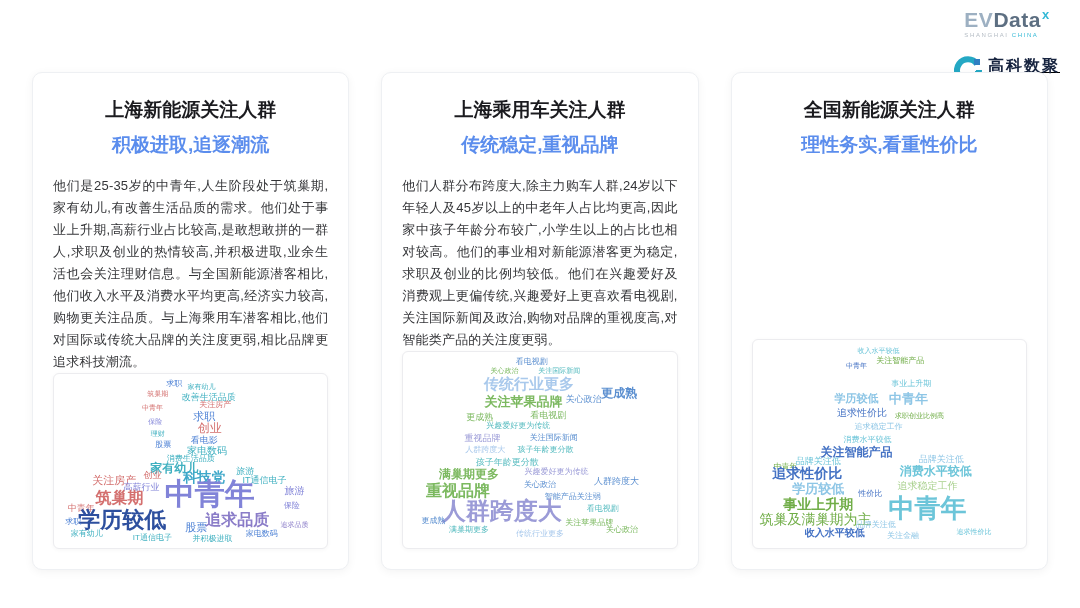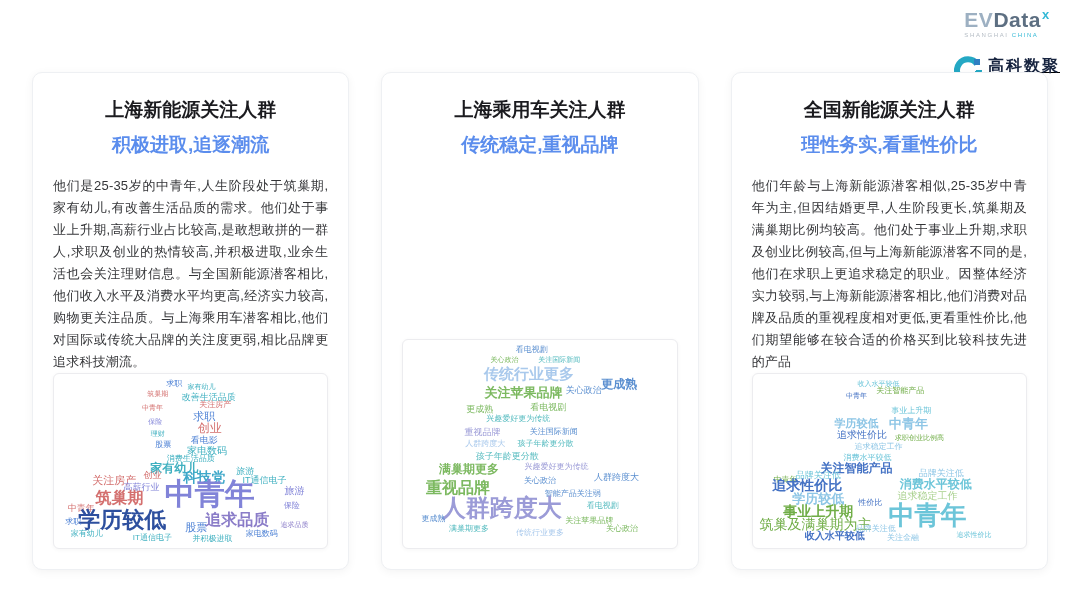--- a/index.html
+++ b/index.html
@@ -101,20 +101,21 @@
         <span class="cw" style="left: 36%; top: 94%; font-size: 8px; color: rgb(63, 176, 192);">IT通信电子</span>
         <span class="cw" style="left: 58%; top: 95%; font-size: 8px; color: rgb(63, 176, 192);">并积极进取</span>
         <span class="cw" style="left: 76%; top: 92%; font-size: 8px; color: rgb(74, 127, 212);">家电数码</span>
         <span class="cw" style="left: 88%; top: 86%; font-size: 7px; color: rgb(138, 124, 200);">追求品质</span>
       </div>
   </div>
 
   <div class="card">
     <div class="card-title">上海乘用车关注人群</div>
     <div class="card-subtitle">传统稳定,重视品牌</div>
+    <div class="card-body">他们人群分布跨度大,除主力购车人群,24岁以下年轻人及45岁以上的中老年人占比均更高,因此家中孩子年龄分布较广,小学生以上的占比也相对较高。他们的事业相对新能源潜客更为稳定,求职及创业的比例均较低。他们在兴趣爱好及消费观上更偏传统,兴趣爱好上更喜欢看电视剧,关注国际新闻及政治,购物对品牌的重视度高,对智能类产品的关注度更弱。</div>
     <div class="cloud">
         <span class="cw" style="left: 47%; top: 5%; font-size: 8px; color: rgb(91, 143, 208);">看电视剧</span>
         <span class="cw" style="left: 57%; top: 9%; font-size: 7px; color: rgb(87, 188, 192);">关注国际新闻</span>
         <span class="cw" style="left: 37%; top: 9%; font-size: 7px; color: rgb(124, 185, 96);">关心政治</span>
         <span class="cw" style="left: 46%; top: 16%; font-size: 15px; color: rgb(169, 201, 236); font-weight: 700;">传统行业更多</span>
         <span class="cw" style="left: 79%; top: 21%; font-size: 12px; color: rgb(91, 143, 208); font-weight: 700;">更成熟</span>
         <span class="cw" style="left: 44%; top: 25%; font-size: 13px; color: rgb(124, 185, 96); font-weight: 700;">关注苹果品牌</span>
         <span class="cw" style="left: 66%; top: 24%; font-size: 9px; color: rgb(91, 143, 208);">关心政治</span>
         <span class="cw" style="left: 28%; top: 33%; font-size: 9px; color: rgb(124, 185, 96);">更成熟</span>
         <span class="cw" style="left: 53%; top: 32%; font-size: 9px; color: rgb(124, 185, 96);">看电视剧</span>
@@ -136,21 +137,20 @@
         <span class="cw" style="left: 68%; top: 87%; font-size: 8px; color: rgb(124, 185, 96);">关注苹果品牌</span>
         <span class="cw" style="left: 24%; top: 91%; font-size: 8px; color: rgb(87, 188, 192);">满巢期更多</span>
         <span class="cw" style="left: 50%; top: 93%; font-size: 8px; color: rgb(169, 201, 236);">传统行业更多</span>
         <span class="cw" style="left: 80%; top: 91%; font-size: 8px; color: rgb(124, 185, 96);">关心政治</span>
       </div>
   </div>
 
   <div class="card">
     <div class="card-title">全国新能源关注人群</div>
     <div class="card-subtitle">理性务实,看重性价比</div>
-    <div class="card-body">他们年龄与上海新能源潜客相似,25-35岁中青年为主,但因结婚更早,人生阶段更长,筑巢期及满巢期比例均较高。他们处于事业上升期,求职及创业比例较高,但与上海新能源潜客不同的是,他们在求职上更追求稳定的职业。因整体经济实力较弱,与上海新能源潜客相比,他们消费对品牌及品质的重视程度相对更低,更看重性价比,他们期望能够在较合适的价格买到比较科技先进的产品</div>
     <div class="cloud">
         <span class="cw" style="left: 46%; top: 5%; font-size: 7px; color: rgb(108, 197, 217);">收入水平较低</span>
         <span class="cw" style="left: 54%; top: 10%; font-size: 8px; color: rgb(112, 173, 71);">关注智能产品</span>
         <span class="cw" style="left: 38%; top: 12%; font-size: 7px; color: rgb(68, 114, 196);">中青年</span>
         <span class="cw" style="left: 58%; top: 21%; font-size: 8px; color: rgb(108, 197, 217);">事业上升期</span>
         <span class="cw" style="left: 38%; top: 28%; font-size: 11px; color: rgb(142, 198, 230); font-weight: 700;">学历较低</span>
         <span class="cw" style="left: 57%; top: 28%; font-size: 13px; color: rgb(142, 198, 230); font-weight: 700;">中青年</span>
         <span class="cw" style="left: 40%; top: 35%; font-size: 10px; color: rgb(68, 114, 196);">追求性价比</span>
         <span class="cw" style="left: 61%; top: 36%; font-size: 7px; color: rgb(112, 173, 71);">求职创业比例高</span>
         <span class="cw" style="left: 46%; top: 42%; font-size: 8px; color: rgb(142, 198, 230);">追求稳定工作</span>

